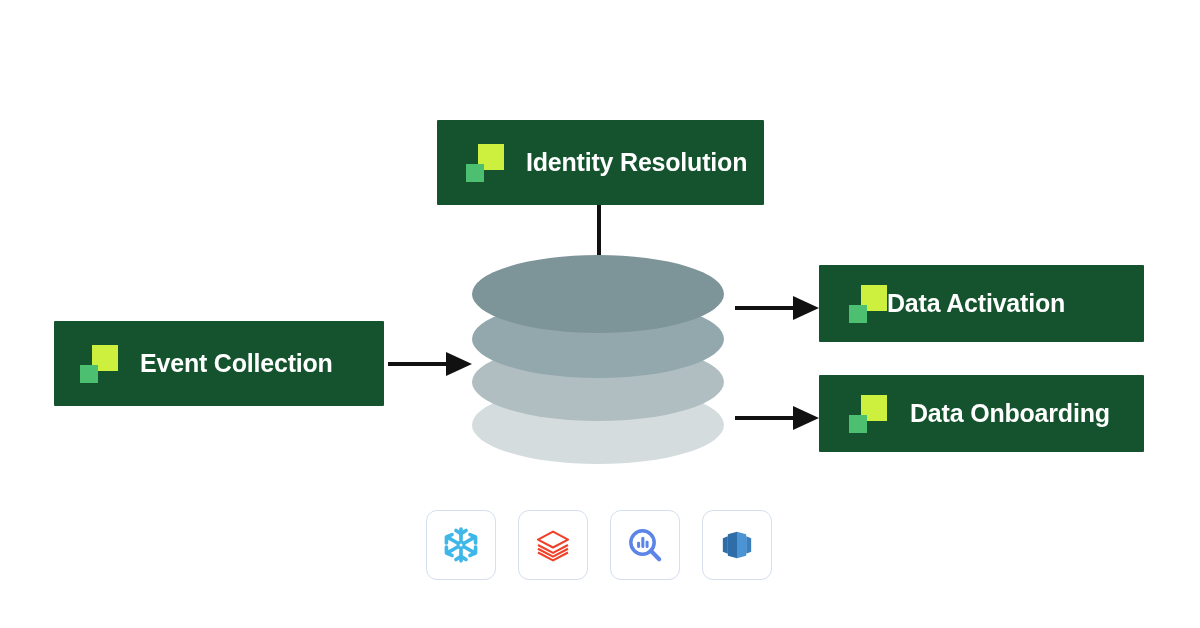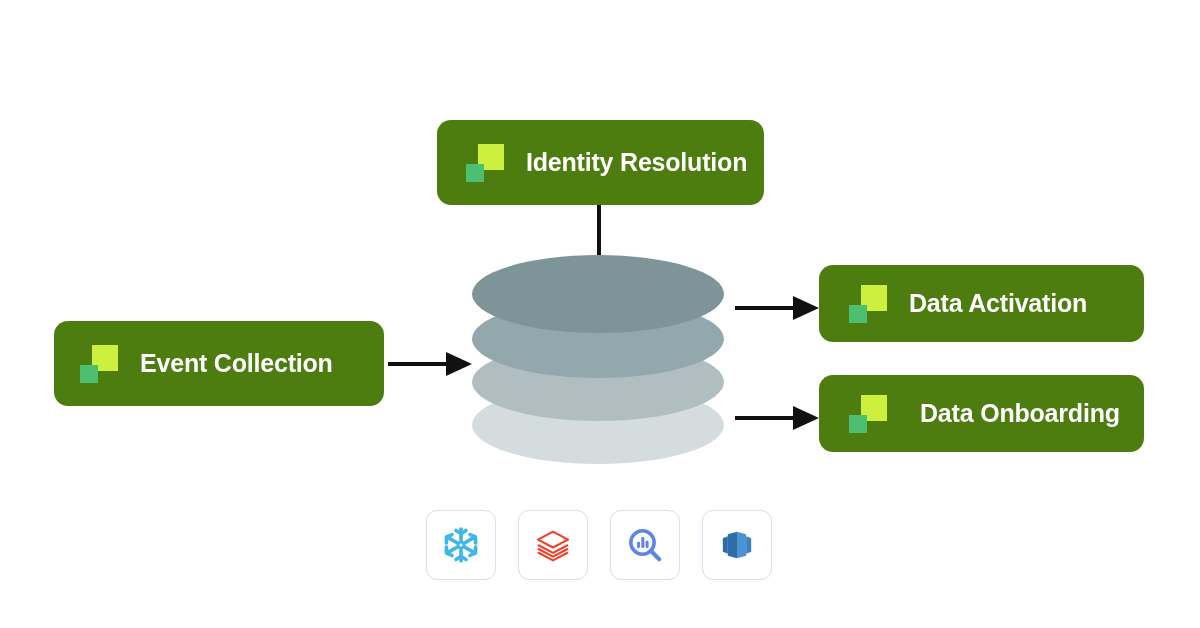--- a/index.html
+++ b/index.html
@@ -14,22 +14,22 @@
     position: relative;
     width: 1200px;
     height: 628px;
     background: #ffffff;
     overflow: hidden;
   }
 
   
   .pill {
     position: absolute;
-    background: #4d7c0f;
-    border-radius: 14px;
+    background: #14532d;
+    border-radius: 1px;
     display: flex;
     align-items: center;
     box-sizing: border-box;
     z-index: 6;
   }
   .pill-logo {
     position: relative;
     width: 38px;
     height: 38px;
     flex: 0 0 38px;
@@ -58,24 +58,24 @@
     white-space: nowrap;
   }
 
   #box-identity { left: 437px; top: 120px; width: 327px; height: 85px; padding-left: 29px; }
   #box-identity .pill-label { margin-left: 22px; }
 
   #box-event { left: 54px; top: 321px; width: 330px; height: 85px; padding-left: 26px; }
   #box-event .pill-label { margin-left: 22px; text-align: center; }
 
   #box-activation { left: 819px; top: 265px; width: 325px; height: 77px; padding-left: 30px; }
-  #box-activation .pill-label { margin-left: 22px; }
+  #box-activation .pill-label { }
 
   #box-onboarding { left: 819px; top: 375px; width: 325px; height: 77px; padding-left: 30px; }
-  #box-onboarding .pill-label { margin-left: 33px; }
+  #box-onboarding .pill-label { margin-left: 23px; }
 
   
   #connector-line {
     position: absolute;
     left: 597px;
     top: 203px;
     width: 4px;
     height: 68px;
     background: #111111;
     z-index: 2;

